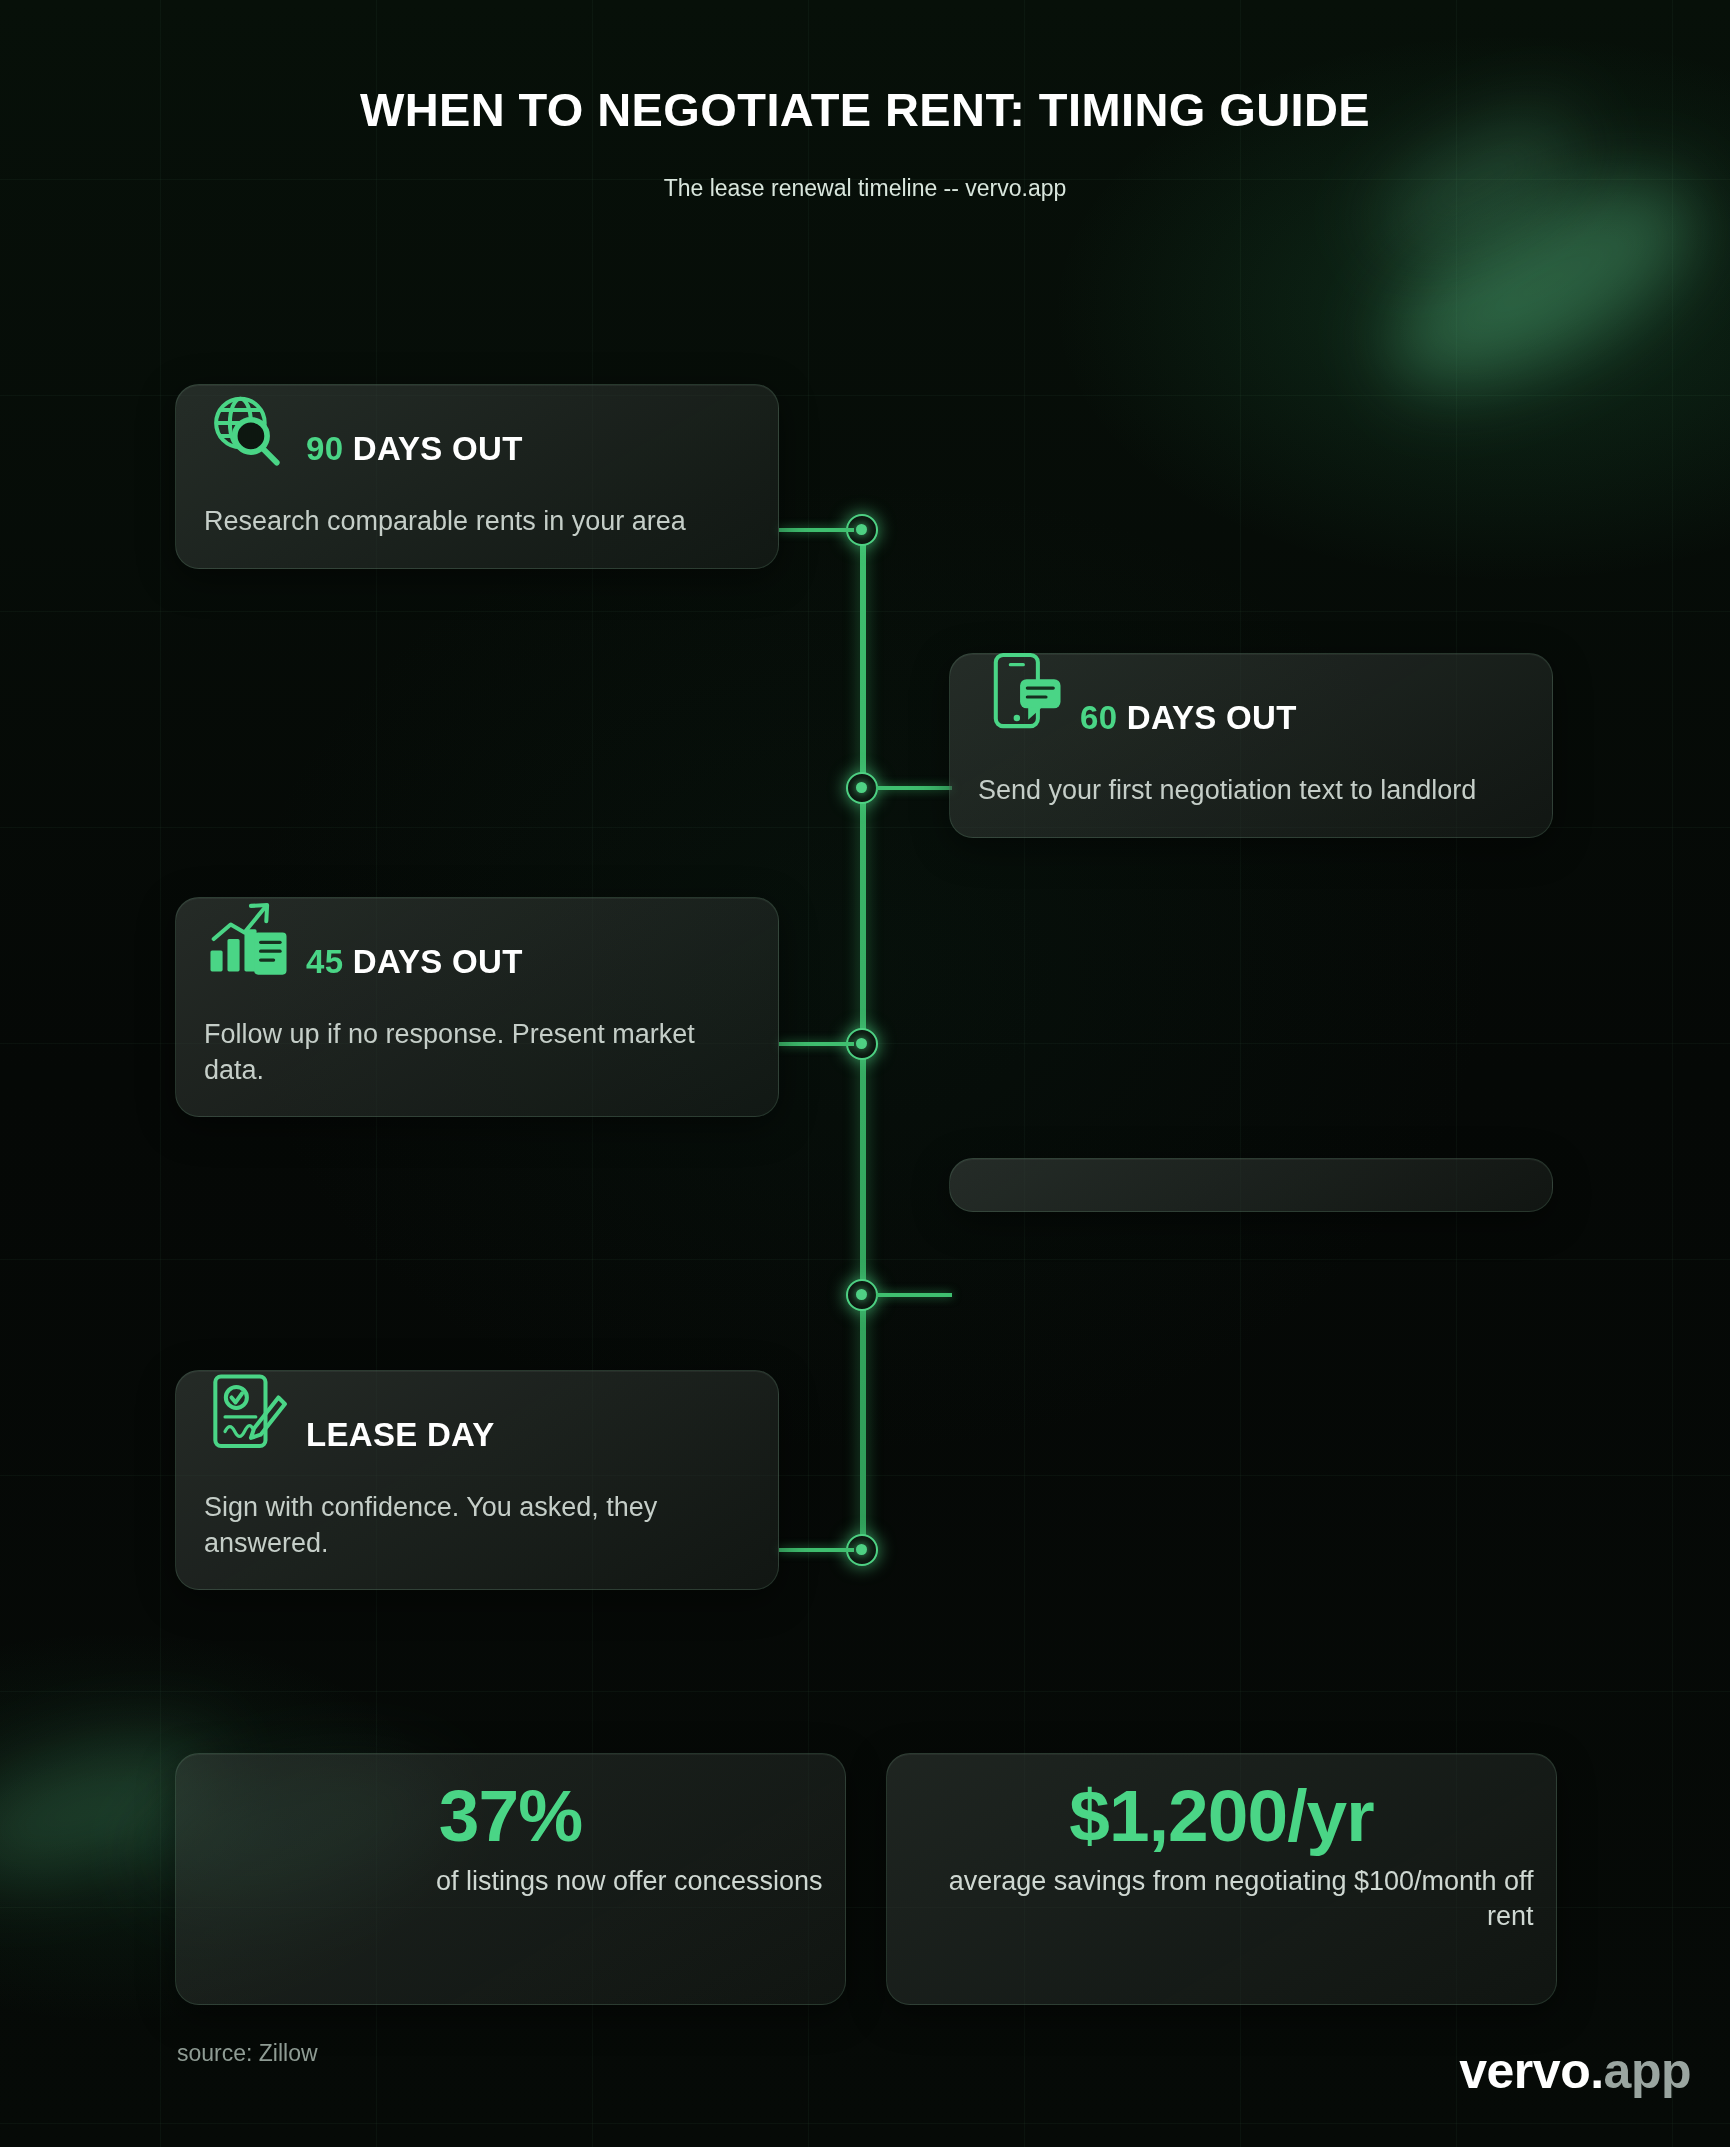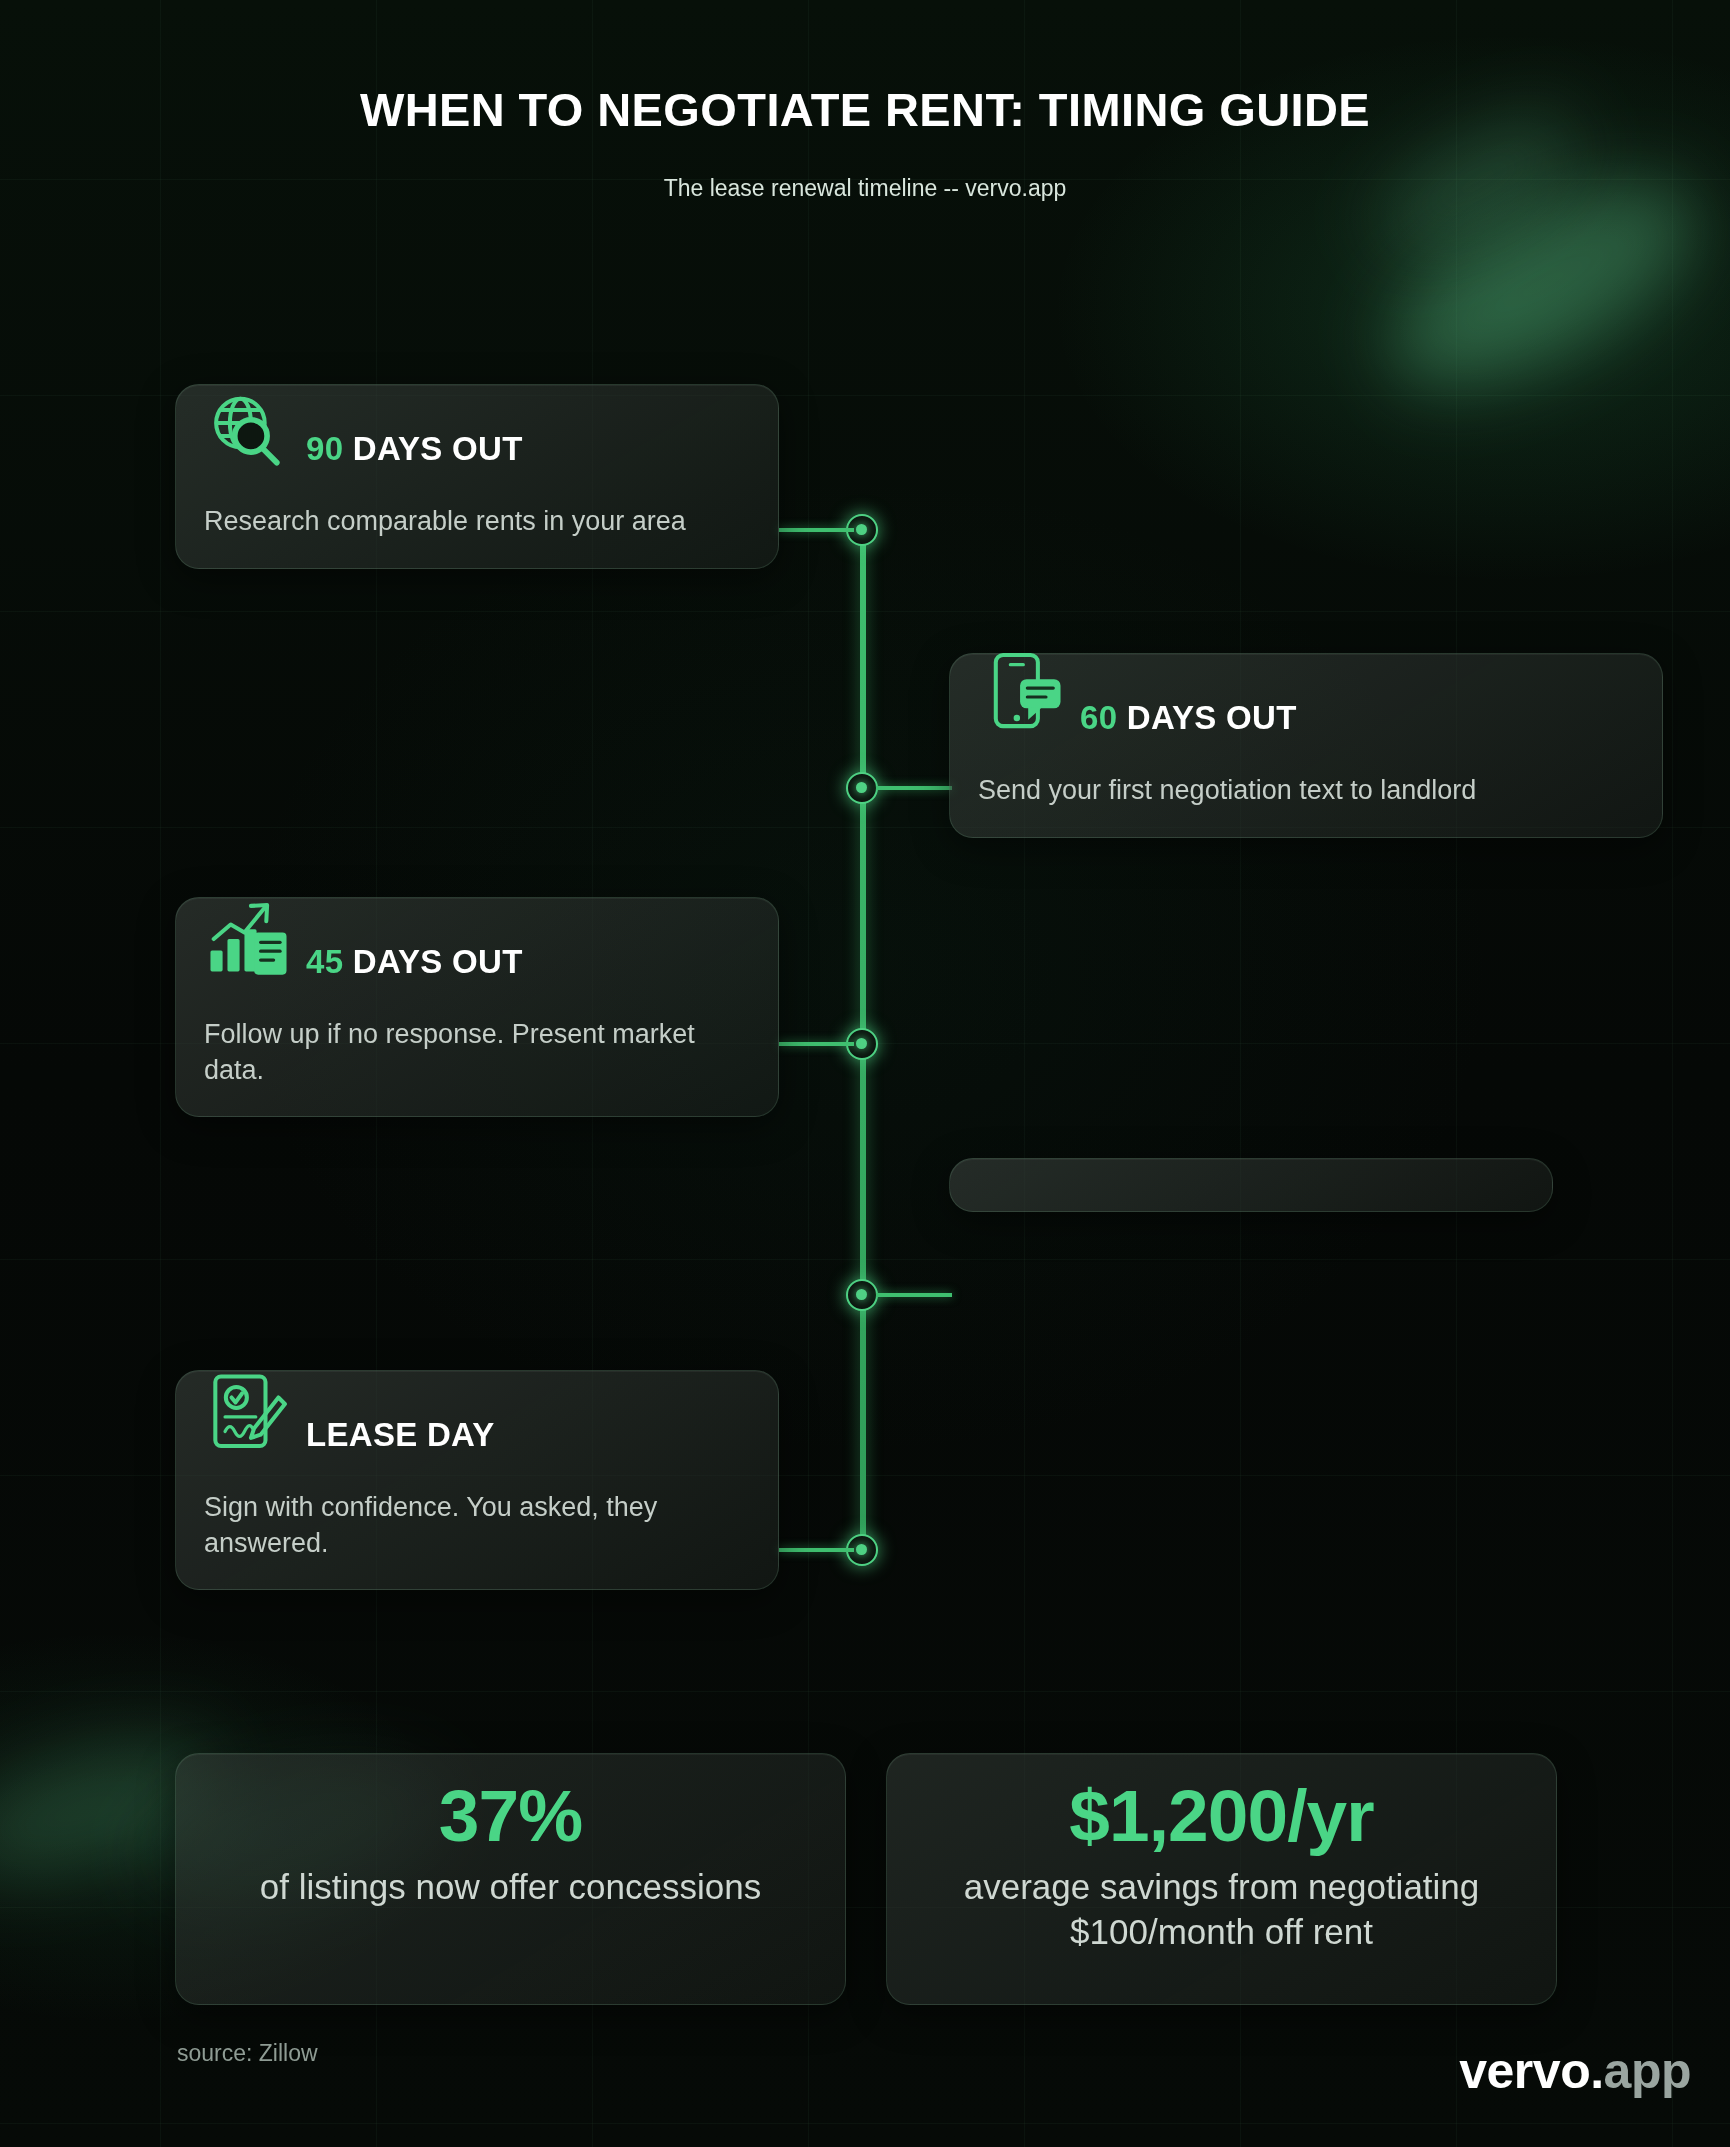--- a/index.html
+++ b/index.html
@@ -160,21 +160,21 @@
   .card-title .num { color: #4ad586; }
   .card-body {
     margin-top: 15px;
     font-size: 27px;
     line-height: 1.32;
     color: #c5cec8;
   }
 
   
   #card-90  { left: 175px; top: 384px;  width: 604px; }
-  #card-60  { left: 949px; top: 653px; width: 714px; }
+  #card-60  { left: 949px; top: 653px; width: 604px; }
   #card-45  { left: 175px; top: 897px;  width: 604px; }
   #card-30  { left: 949px; top: 1158px; width: 604px; }
   #card-lease { left: 175px; top: 1370px; width: 604px; }
 
   
   .stat-card {
     position: absolute;
     border-radius: 24px;
     background: linear-gradient(150deg, rgba(52,60,55,0.55), rgba(28,34,30,0.48));
     border: 0.9px solid rgba(140,210,170,0.16);
@@ -186,23 +186,24 @@
   #stat-2 { left: 886px; top: 1753px; width: 671px; height: 252px; }
   .stat-value {
     font-size: 73px;
     font-weight: bold;
     color: #4ad586;
     line-height: 1.05;
     letter-spacing: -0.9px;
   }
   .stat-label {
     margin-top: 9.3px;
-    font-size: 35px;
+    font-size: 27px;
     line-height: 1.3;
     color: #cfd8d2;
+    text-align: right;
   }
 
   .source {
     position: absolute;
     left: 177px;
     top: 2040px;
     font-size: 23px;
     color: #8f9c94;
   }
 

